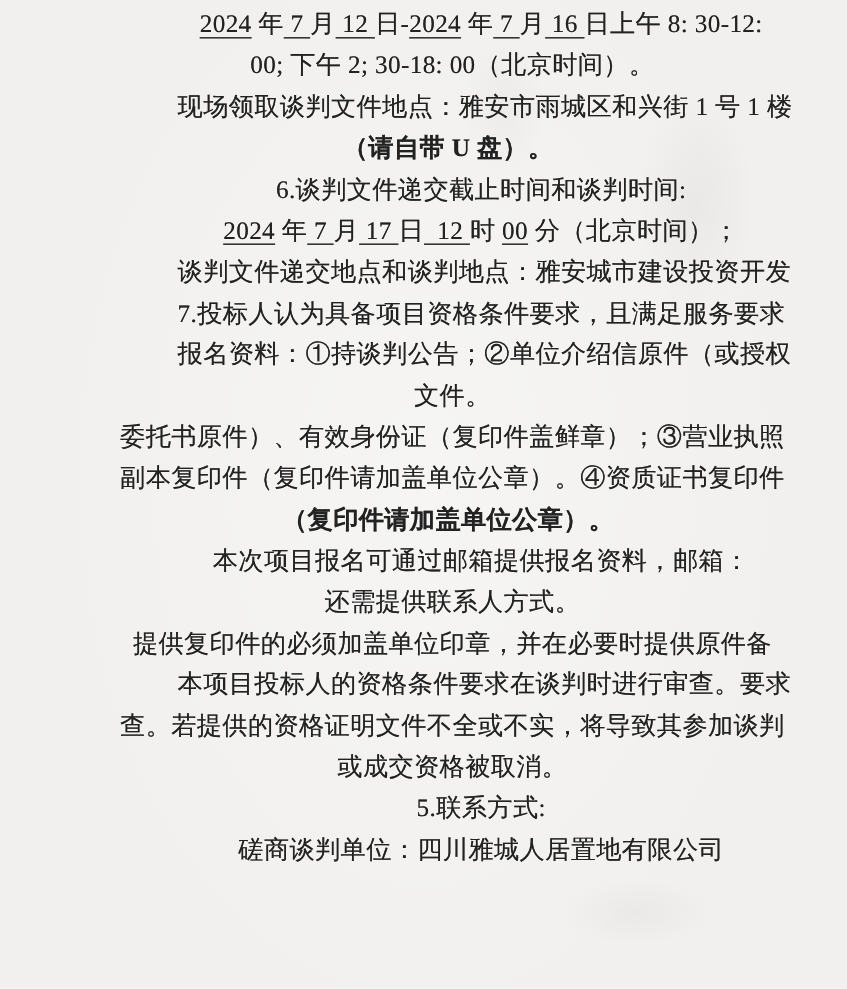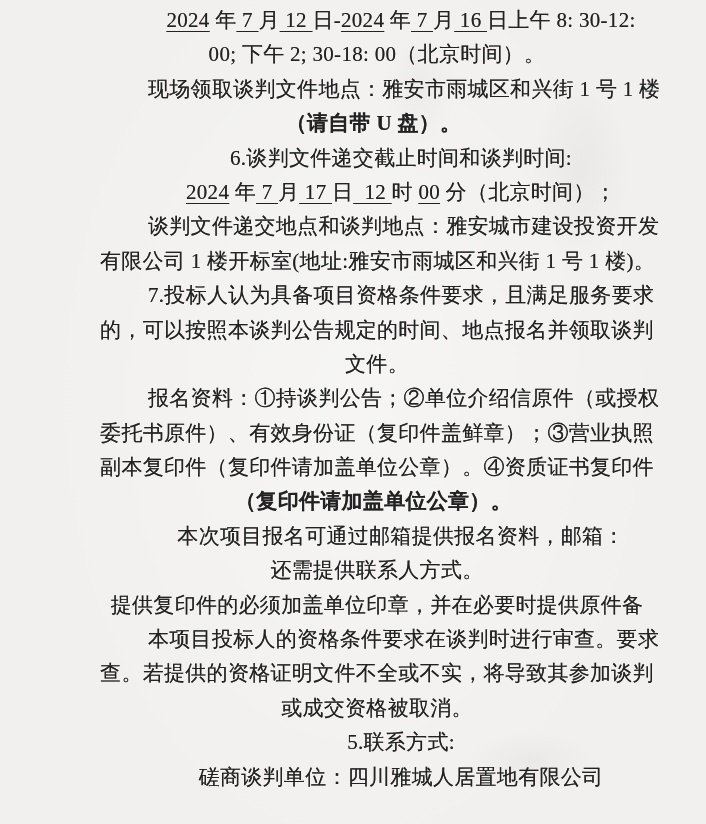--- a/index.html
+++ b/index.html
@@ -51,25 +51,23 @@
 
 <div class="page">
   <div class="doc">
       <div class="line indent"><span class="u">2024</span><span> 年</span><span class="u"> 7 </span><span>月</span><span class="u"> 12 </span><span>日-</span><span class="u">2024</span><span> 年</span><span class="u"> 7 </span><span>月</span><span class="u"> 16 </span><span>日上午 8: 30-12:</span></div>
       <div class="line"><span>00; 下午 2; 30-18: 00（北京时间）。</span></div>
       <div class="line indent"><span>现场领取谈判文件地点：雅安市雨城区和兴街 1 号 1 楼</span></div>
       <div class="line hang"><span>（请自带 U 盘）。</span></div>
       <div class="line indent"><span>6.谈判文件递交截止时间和谈判时间:</span></div>
       <div class="line indent"><span class="u">2024</span><span> 年</span><span class="u"> 7 </span><span>月</span><span class="u"> 17 </span><span>日</span><span class="u">  12 </span><span>时 </span><span class="u">00</span><span> 分（北京时间）；</span></div>
       <div class="line indent"><span>谈判文件递交地点和谈判地点：雅安城市建设投资开发</span></div>
-      <div class="line"><span>有限公司 1 楼开标室(地址:雅安市雨城区和兴街 1 号 1 楼)。</span></div>
       <div class="line indent"><span>7.投标人认为具备项目资格条件要求，且满足服务要求</span></div>
-      <div class="line"><span>的，可以按照本谈判公告规定的时间、地点报名并领取谈判</span></div>
+      <div class="line indent"><span>报名资料：①持谈判公告；②单位介绍信原件（或授权</span></div>
       <div class="line"><span>文件。</span></div>
-      <div class="line indent"><span>报名资料：①持谈判公告；②单位介绍信原件（或授权</span></div>
       <div class="line"><span>委托书原件）、有效身份证（复印件盖鲜章）；③营业执照</span></div>
       <div class="line"><span>副本复印件（复印件请加盖单位公章）。④资质证书复印件</span></div>
       <div class="line hang"><span>（复印件请加盖单位公章）。</span></div>
       <div class="line indent"><span>本次项目报名可通过邮箱提供报名资料，邮箱：</span></div>
       <div class="line"><span>还需提供联系人方式。</span></div>
       <div class="line"><span>提供复印件的必须加盖单位印章，并在必要时提供原件备</span></div>
       <div class="line indent"><span>本项目投标人的资格条件要求在谈判时进行审查。要求</span></div>
       <div class="line"><span>查。若提供的资格证明文件不全或不实，将导致其参加谈判</span></div>
       <div class="line"><span>或成交资格被取消。</span></div>
       <div class="line indent"><span>5.联系方式:</span></div>

